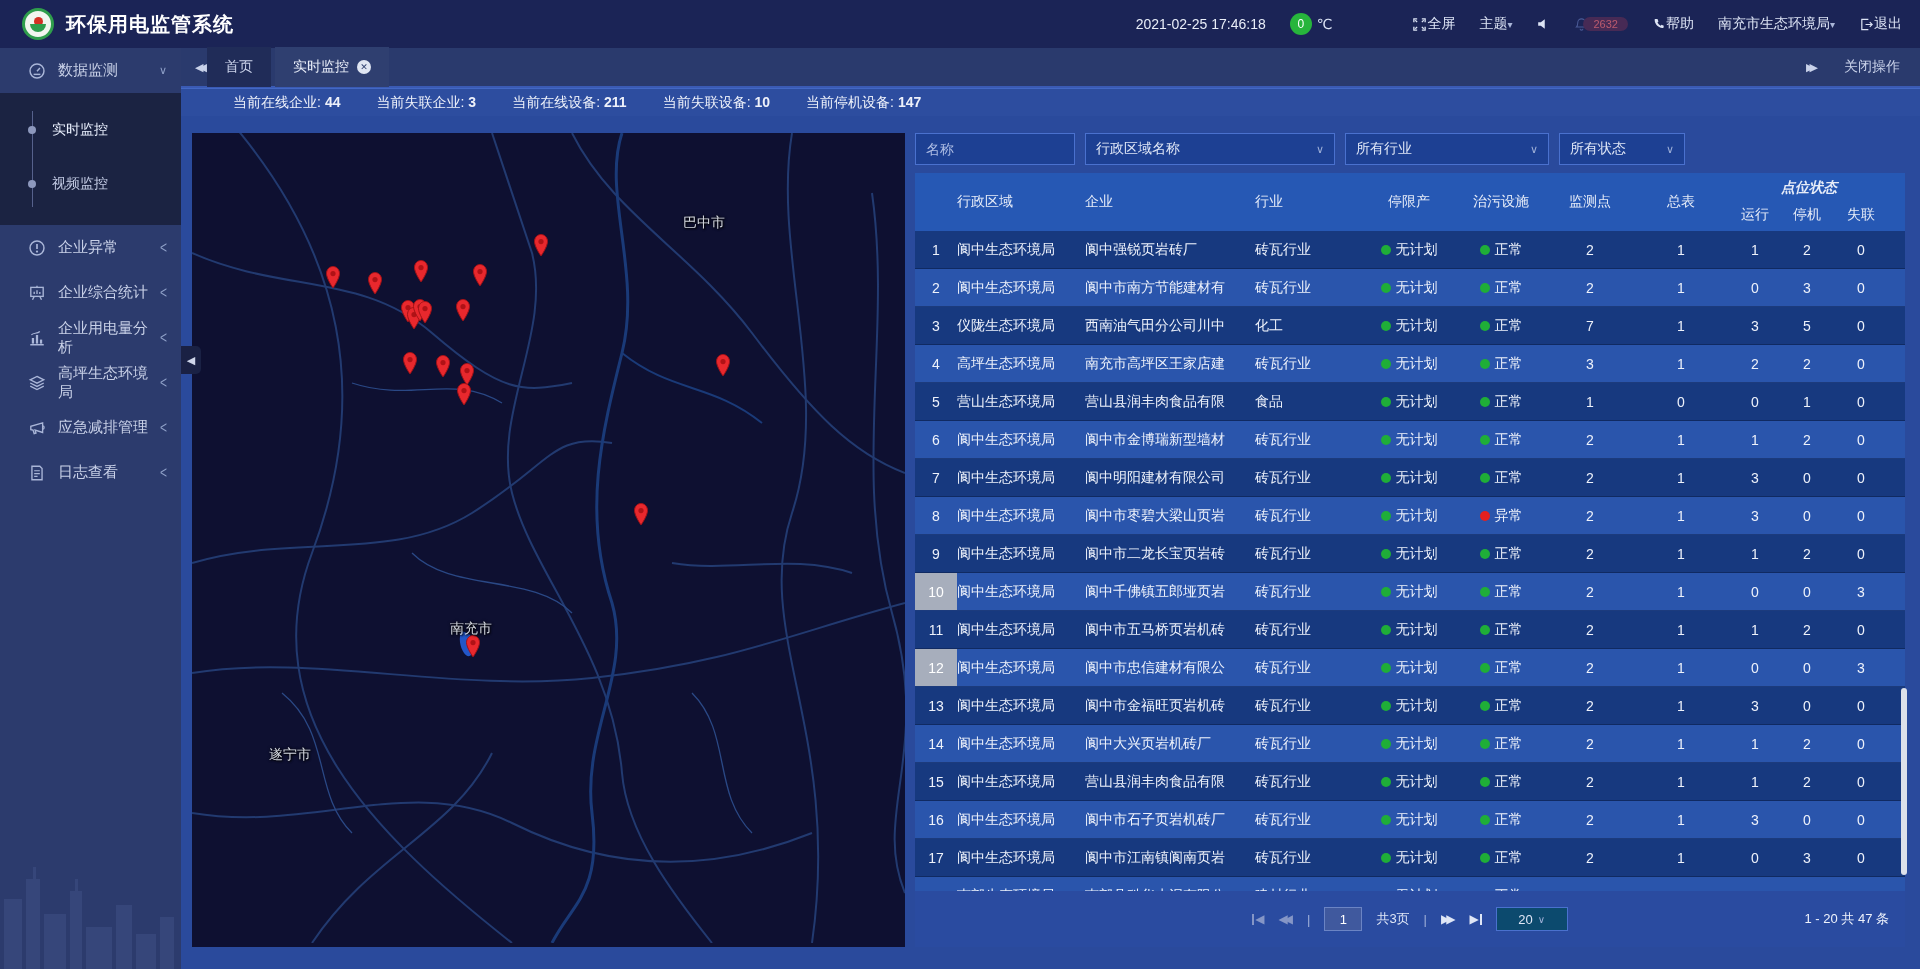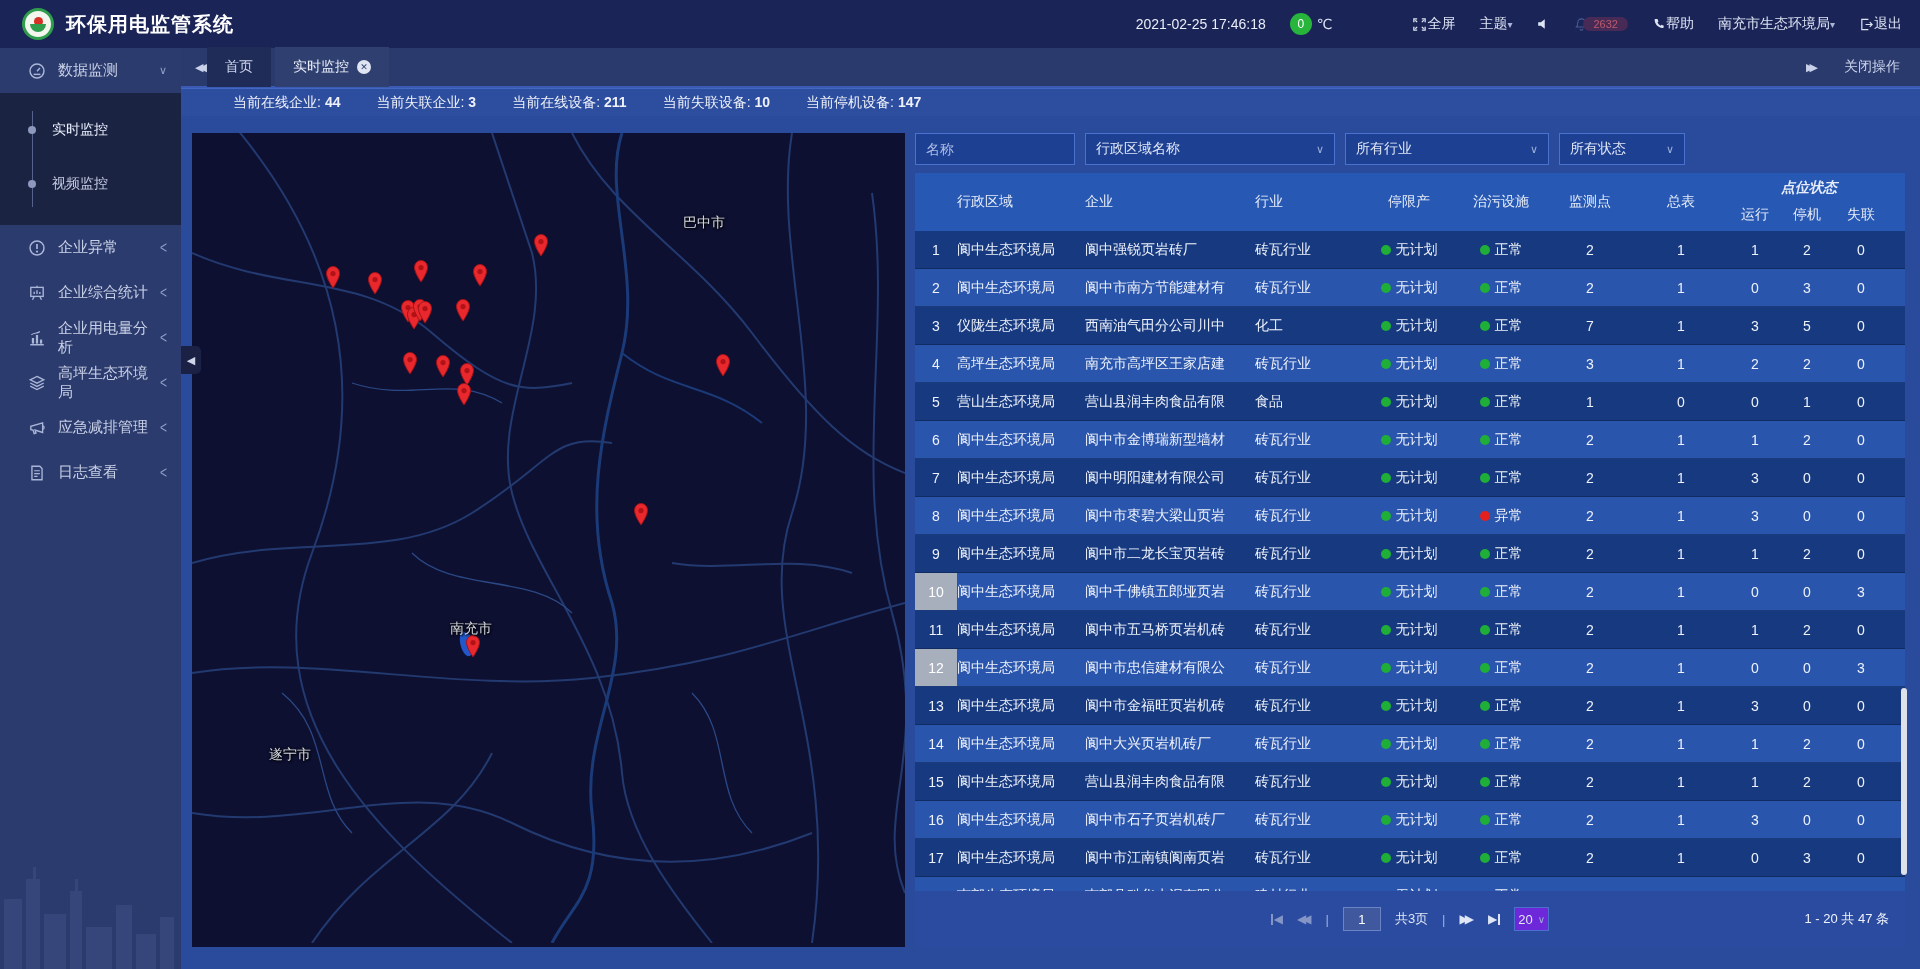--- a/index.html
+++ b/index.html
@@ -97,21 +97,21 @@
 
   
   .pagination { flex:1; background:#2a4ba0; display:flex; align-items:center; position:relative; font-size:13px; color:#dfe6f6; min-height:48px; }
   .pg-center { position:absolute; left:0; right:0; display:flex; align-items:center; justify-content:center; gap:14px; }
   .pg-ico { display:flex; align-items:center; gap:1px; cursor:pointer; font-size:12px; }
   .pg-ico .vbar { width:2px; height:11px; background:currentColor; display:inline-block; }
   .pg-ico.dbl { letter-spacing:-4px; padding-right:4px; }
   .pg-dim { color:#8596c6; }
   .pg-div { color:#9fb0d8; }
   .pg-input { width:38px; height:24px; background:#40599e; border:1px solid #6b84c4; color:#fff; text-align:center; font-size:13px; outline:none; }
-  .pg-size { width:35px; height:24px; background:#6d28d9; border:1px solid #4a71ce; display:flex; align-items:center; justify-content:center; gap:5px; cursor:pointer; }
+  .pg-size { width:72px; height:24px; background:#0c4a6e; border:1px solid #4a71ce; display:flex; align-items:center; justify-content:center; gap:5px; cursor:pointer; }
   .pg-range { margin-left:auto; padding-right:16px; font-size:13px; color:#eef2fb; }
 
   .page-scrollthumb { position:absolute; left:1901px; top:688px; width:6px; height:187px; background:#dde1ea; border-radius:3px; z-index:9; }
 </style>
 </head>
 <body>
 
 <div class="app">
 
   <header class="app-header">

